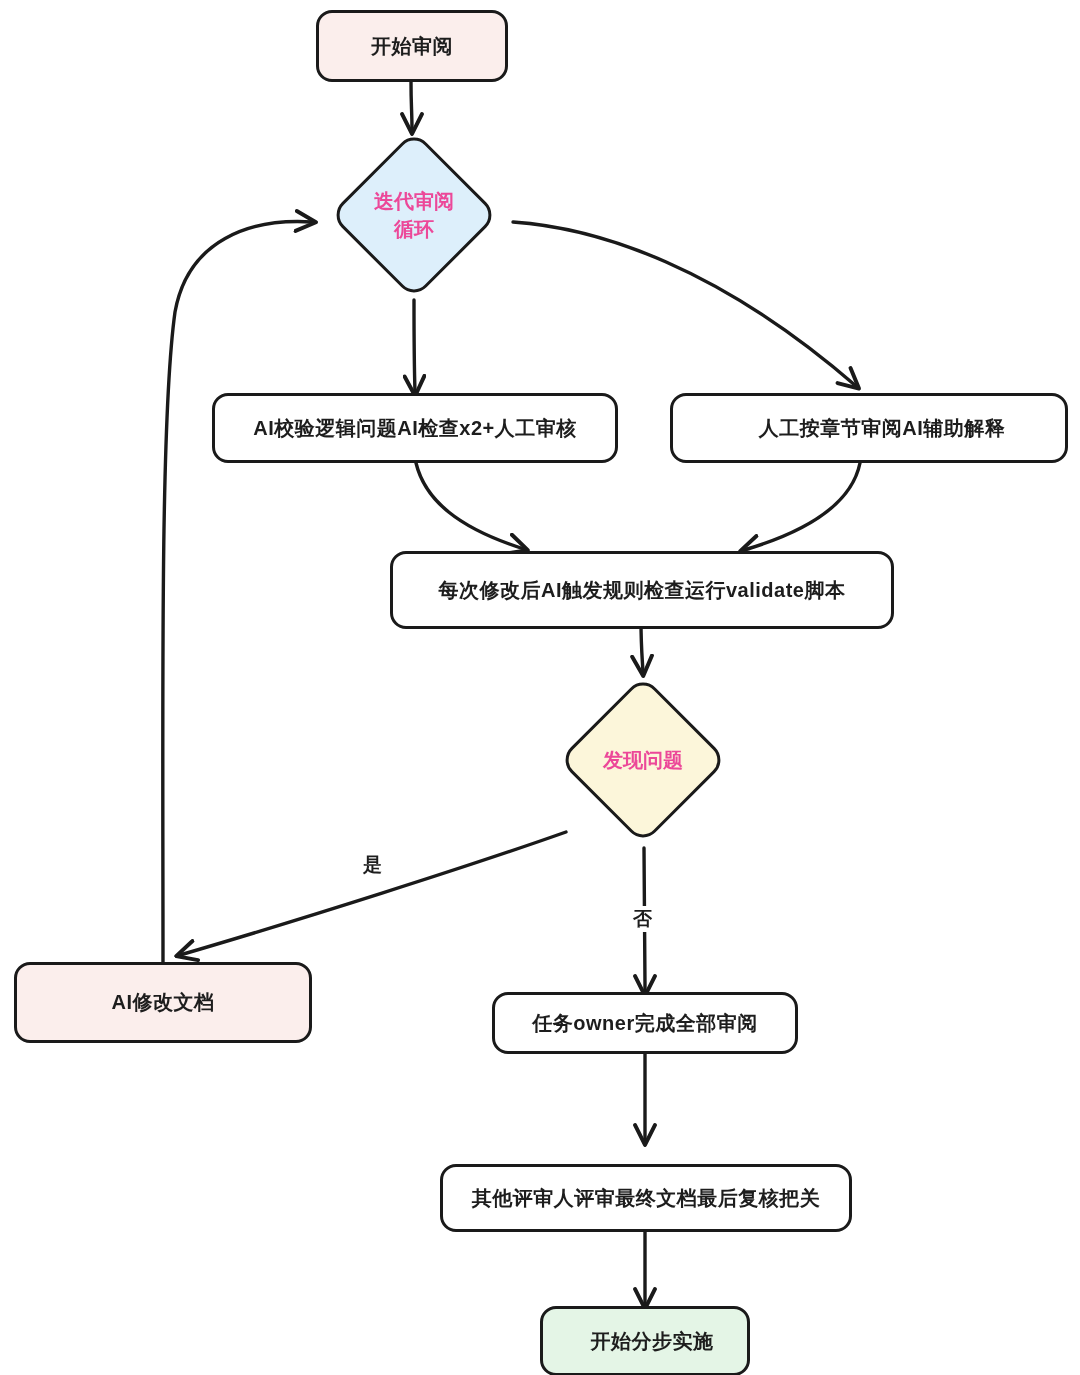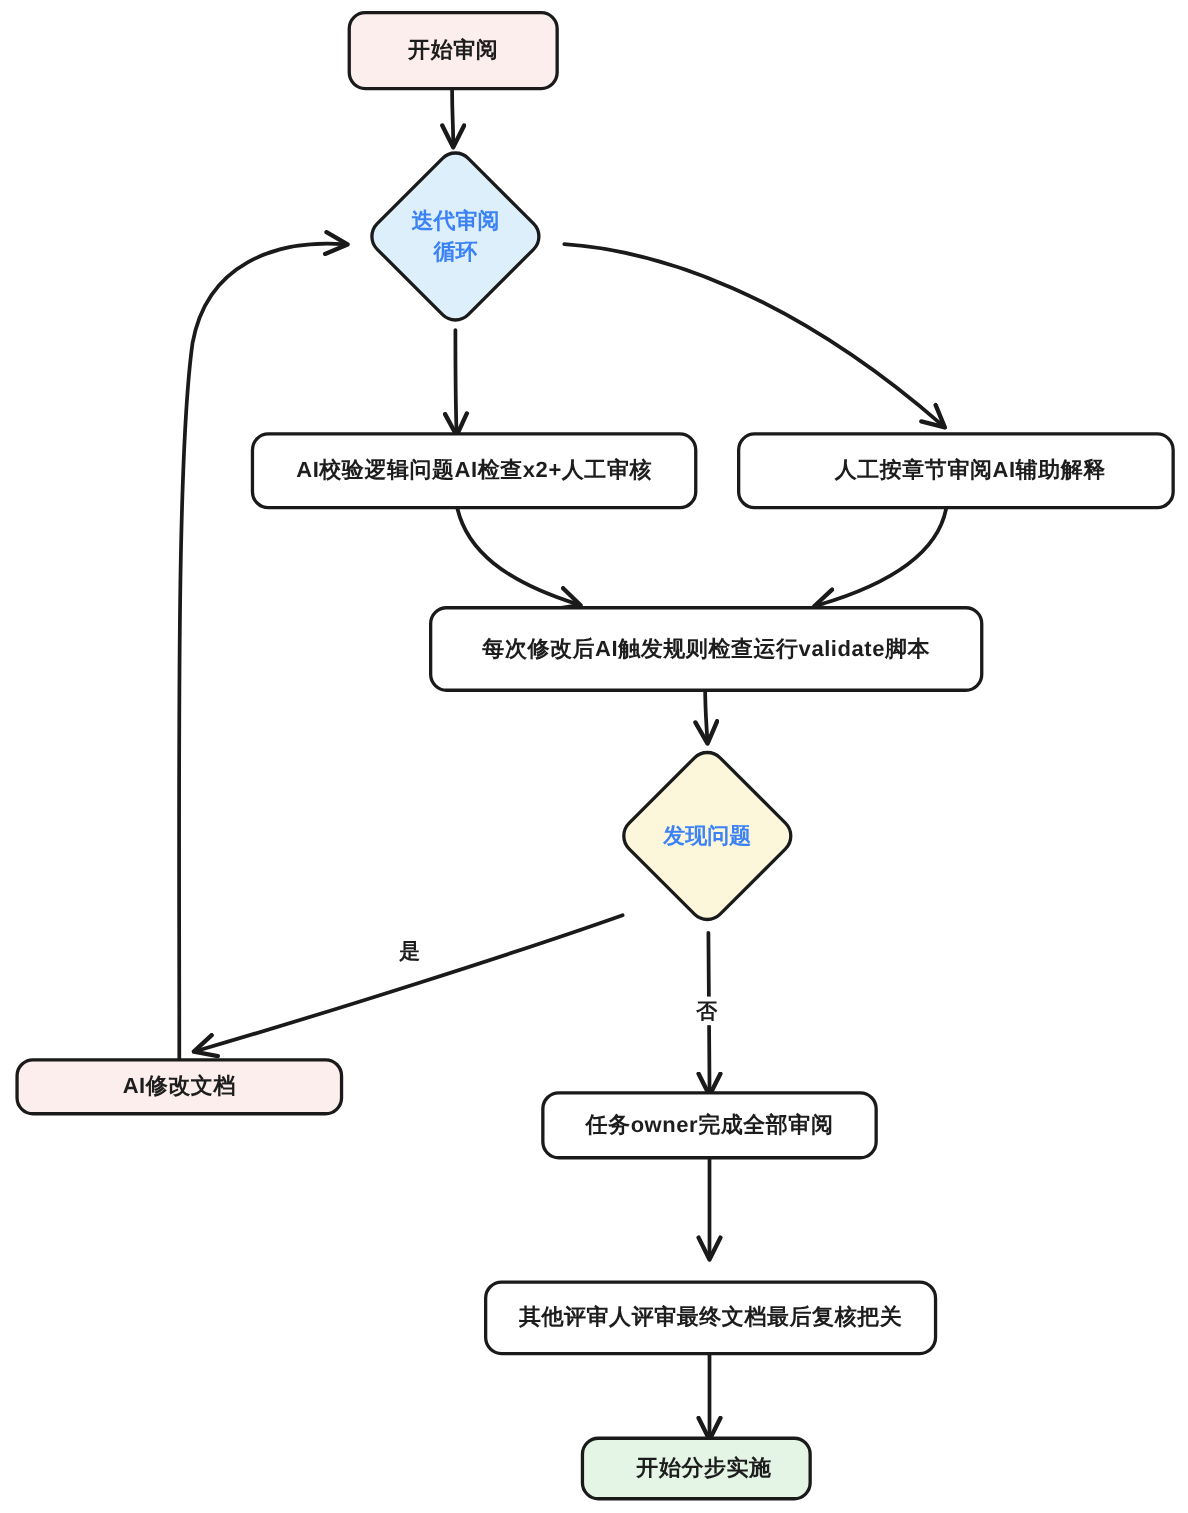--- a/index.html
+++ b/index.html
@@ -65,21 +65,21 @@
     position: absolute;
     left: 0; top: 0;
     width: 100%; height: 100%;
     display: flex;
     align-items: center;
     justify-content: center;
     text-align: center;
     font-size: 20px;
     line-height: 1.4;
     font-weight: 600;
-    color: #3b82f6;
+    color: #ec4899;
     z-index: 3;
     pointer-events: none;
   }
   .edge-label {
     position: absolute;
     font-size: 19px;
     font-weight: 600;
     color: #1d1d1d;
     background: #ffffff;
     padding: 0 3px;
@@ -127,50 +127,50 @@
   <div class="node box box-start" style="left:316px; top:10px; width:192px; height:72px;">
     <span>开始审阅</span>
   </div>
 
   <div class="diamond-wrap" style="left:354px; top:155px; width:120px; height:120px;">
     <div class="diamond-shape diamond-blue"></div>
     <div class="diamond-label lbl-2" style="left:-30px; top:-10px; width:180px; height:140px;">迭代审阅
 循环</div>
   </div>
 
-  <div class="node box box-plain" style="left:228px; top:393px; width:406px; height:70px;">
+  <div class="node box box-plain" style="left:212px; top:393px; width:406px; height:70px;">
     <span>AI校验逻辑问题AI检查x2+人工审核</span>
   </div>
 
   <div class="node box box-plain" style="left:670px; top:393px; width:398px; height:70px;padding-left:40px;">
     <span>人工按章节审阅AI辅助解释</span>
   </div>
 
   <div class="node box box-plain" style="left:390px; top:551px; width:504px; height:78px;align-items:center;">
     <span>每次修改后AI触发规则检查运行validate脚本</span>
   </div>
 
   <div class="diamond-wrap" style="left:583px; top:700px; width:120px; height:120px;">
     <div class="diamond-shape diamond-yellow"></div>
     <div class="diamond-label" style="left:-30px; top:0px; width:180px; height:120px;">发现问题</div>
   </div>
 
   <div class="edge-label" style="left:360px; top:852px;">是</div>
 
   <div class="edge-label" style="left:630px; top:906px;">否</div>
 
-  <div class="node box box-pink" style="left:14px; top:962px; width:298px; height:52px;">
+  <div class="node box box-pink" style="left:14px; top:962px; width:298px; height:81px;">
     <span>AI修改文档</span>
   </div>
 
   <div class="node box box-plain" style="left:492px; top:992px; width:306px; height:62px;">
     <span>任务owner完成全部审阅</span>
   </div>
 
   <div class="node box box-plain" style="left:440px; top:1164px; width:412px; height:68px;">
     <span>其他评审人评审最终文档最后复核把关</span>
   </div>
 
-  <div class="node box box-green" style="left:528px; top:1306px; width:210px; height:58px;padding-left:28px;">
+  <div class="node box box-green" style="left:540px; top:1306px; width:210px; height:70px;padding-left:28px;">
     <span>开始分步实施</span>
   </div>
 
 </div>
 
 </body></html>

